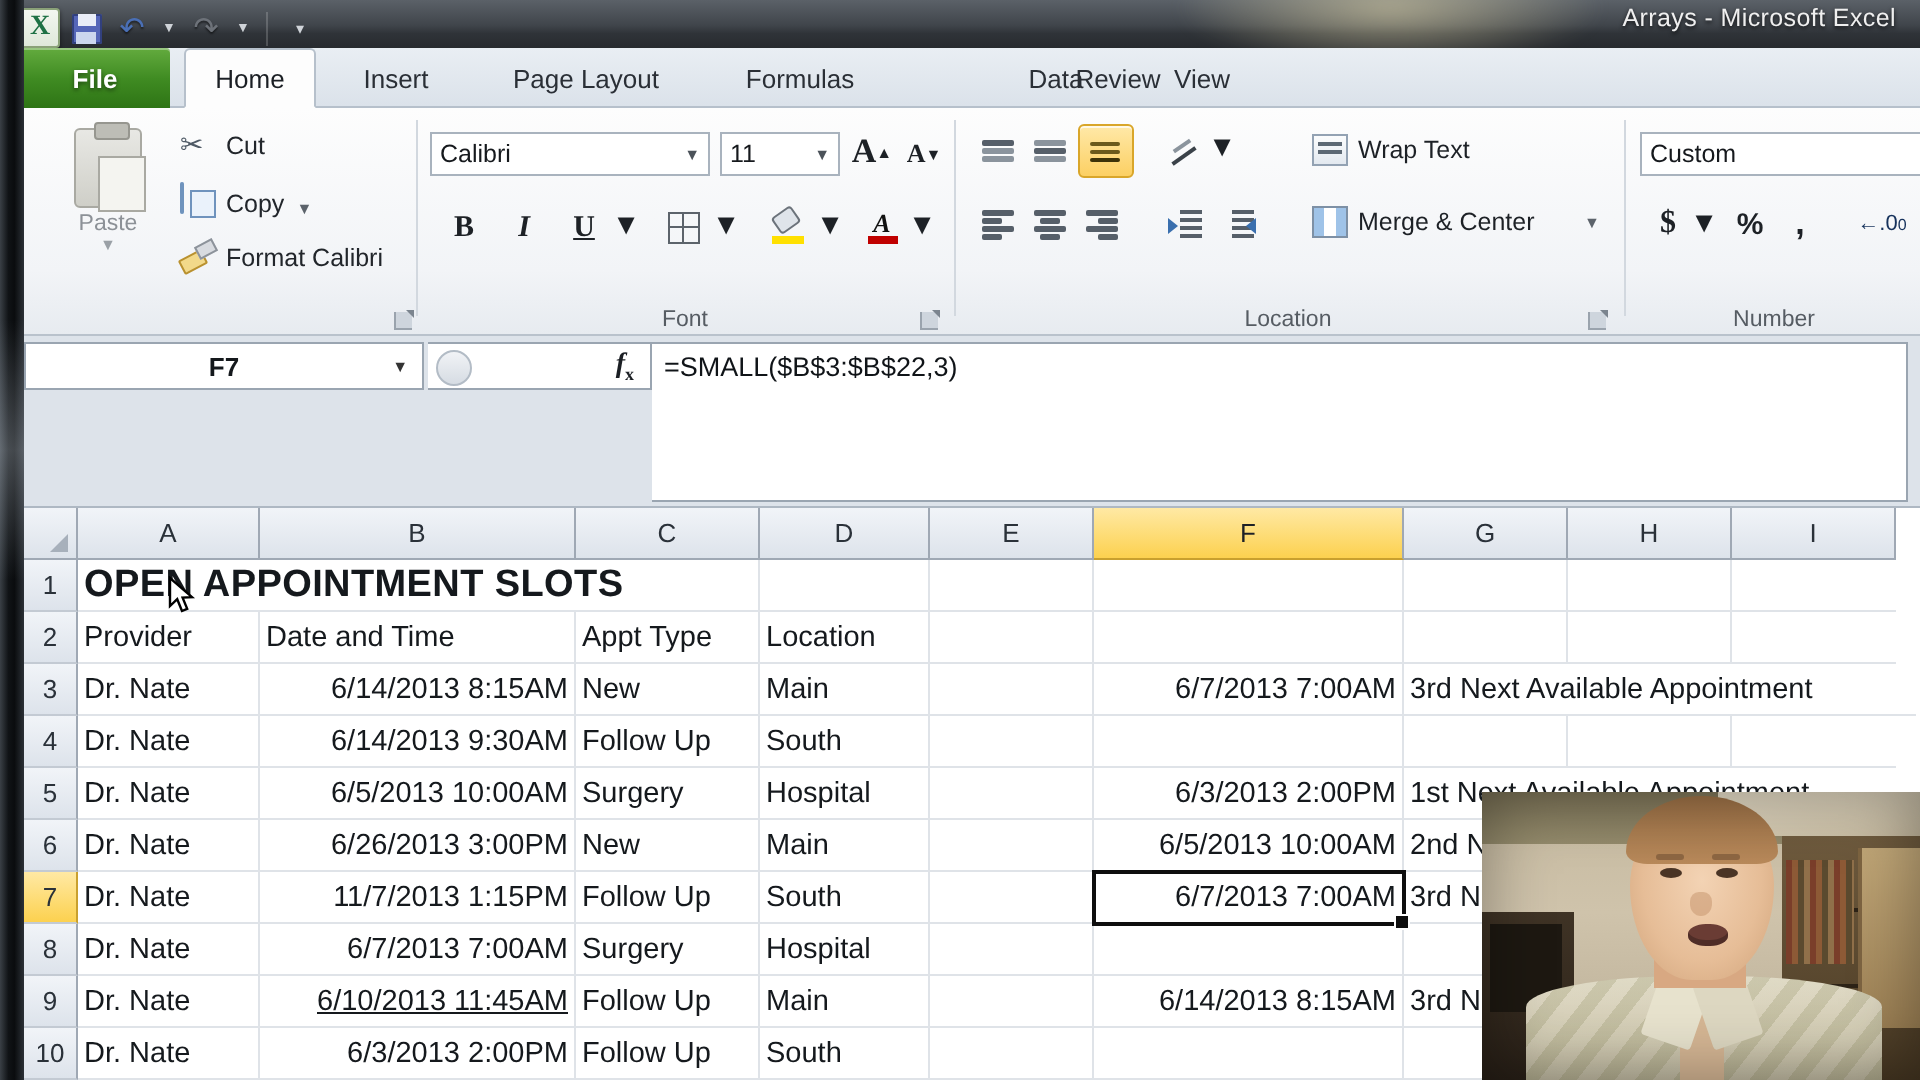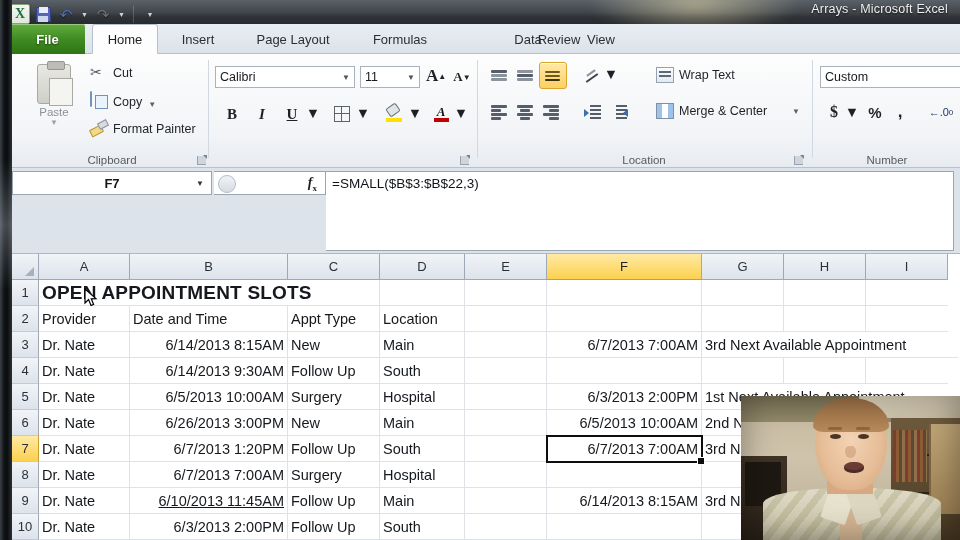--- a/index.html
+++ b/index.html
@@ -367,24 +367,23 @@
         <span class="cb-ico"><span class="scissors">✂</span></span>
         <span>Cut</span>
       </div>
       <div class="cb-item" style="left:78px;top:38px;align-items:flex-end;">
         <span class="cb-ico"><span class="copy-ico"></span></span>
         <span>Copy</span>
         <span class="mini-caret">▼</span>
       </div>
       <div class="cb-item" style="left:78px;top:66px;">
         <span class="cb-ico"><span class="brush-ico"></span></span>
-        <span>Format Painter</span>
-      </div>
-
-      <div class="grp-label">Clipboard</div>
+        <span>Format Calibri</span>
+      </div>
+
       <div class="dlg-launcher"></div>
     </div>
     <div class="grp-div" style="left:208px;"></div>
 
     <div class="grp" style="left:210px;width:265px;">
       <div class="fld" style="left:5px;top:12px;width:140px;">
         <span>Calibri</span>
         <span class="caret">▼</span>
       </div>
       <div class="fld" style="left:150px;top:12px;width:60px;">
@@ -416,20 +415,21 @@
       </div>
       <div class="icon-btn mini-caret" style="left:198px;top:52px;width:14px;height:14px;">▼</div>
       <div class="icon-btn" style="left:222px;top:49px;width:18px;height:20px;">
         <span class="fcol-ico">
             <i class="ltr">A</i>
             <i class="bar"></i>
           </span>
       </div>
       <div class="icon-btn mini-caret" style="left:244px;top:52px;width:14px;height:14px;">▼</div>
 
+      <div class="grp-label">Font</div>
       <div class="dlg-launcher"></div>
     </div>
     <div class="grp-div" style="left:477px;"></div>
 
     <div class="grp" style="left:479px;width:330px;">
       <div class="icon-btn" style="left:8px;top:10px;width:24px;height:24px;">
         <span class="align-ico">
             <i style="top:2px;width:16px"></i>
             <i style="top:6px;width:16px;background:#8b949d"></i>
             <i style="top:10px;width:16px;background:#8b949d"></i>
@@ -606,21 +606,21 @@
     <div class="cell overflow" style="left:702px;top:130px;width:256px;z-index:5;background:#fff;">1st Next Available Appointment</div>
 
     <div class="cell" style="left:39px;top:156px;width:91px;z-index:5;background:#fff;">Dr. Nate</div>
     <div class="cell r" style="left:130px;top:156px;width:158px;z-index:5;background:#fff;">6/26/2013 3:00PM</div>
     <div class="cell" style="left:288px;top:156px;width:92px;z-index:5;background:#fff;">New</div>
     <div class="cell" style="left:380px;top:156px;width:85px;z-index:5;background:#fff;">Main</div>
     <div class="cell r" style="left:547px;top:156px;width:155px;z-index:5;background:#fff;">6/5/2013 10:00AM</div>
     <div class="cell overflow" style="left:702px;top:156px;width:256px;z-index:5;background:#fff;">2nd Next Available Appointment</div>
 
     <div class="cell" style="left:39px;top:182px;width:91px;z-index:5;background:#fff;">Dr. Nate</div>
-    <div class="cell r" style="left:130px;top:182px;width:158px;z-index:5;background:#fff;">6/7/2013 1:20PM</div>
+    <div class="cell r" style="left:130px;top:182px;width:158px;z-index:5;background:#fff;">11/7/2013 1:15PM</div>
     <div class="cell" style="left:288px;top:182px;width:92px;z-index:5;background:#fff;">Follow Up</div>
     <div class="cell" style="left:380px;top:182px;width:85px;z-index:5;background:#fff;">South</div>
     <div class="cell r" style="left:547px;top:182px;width:155px;z-index:6;background:#fff;">6/7/2013 7:00AM</div>
     <div class="cell overflow" style="left:702px;top:182px;width:256px;z-index:5;background:#fff;">3rd Next Available Appointment</div>
 
     <div class="cell" style="left:39px;top:208px;width:91px;z-index:5;background:#fff;">Dr. Nate</div>
     <div class="cell r" style="left:130px;top:208px;width:158px;z-index:5;background:#fff;">6/7/2013 7:00AM</div>
     <div class="cell" style="left:288px;top:208px;width:92px;z-index:5;background:#fff;">Surgery</div>
     <div class="cell" style="left:380px;top:208px;width:85px;z-index:5;background:#fff;">Hospital</div>
 

